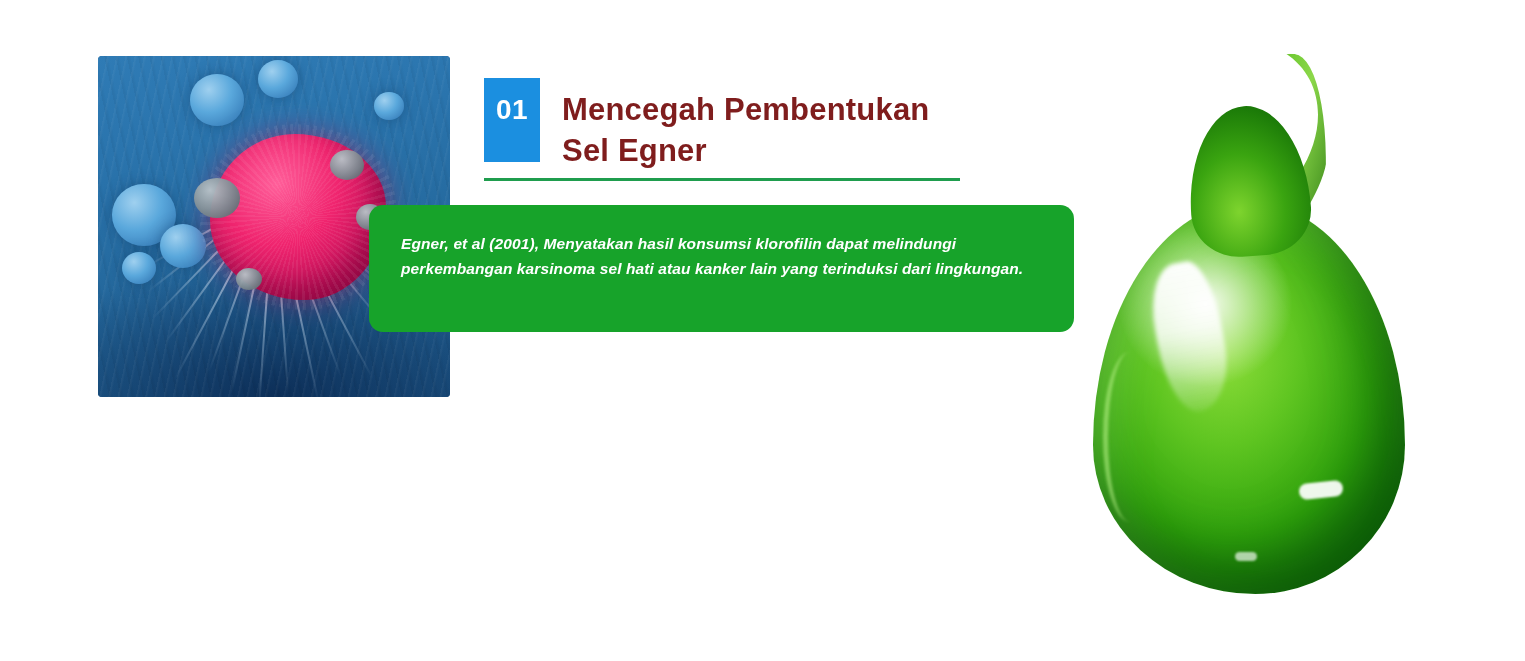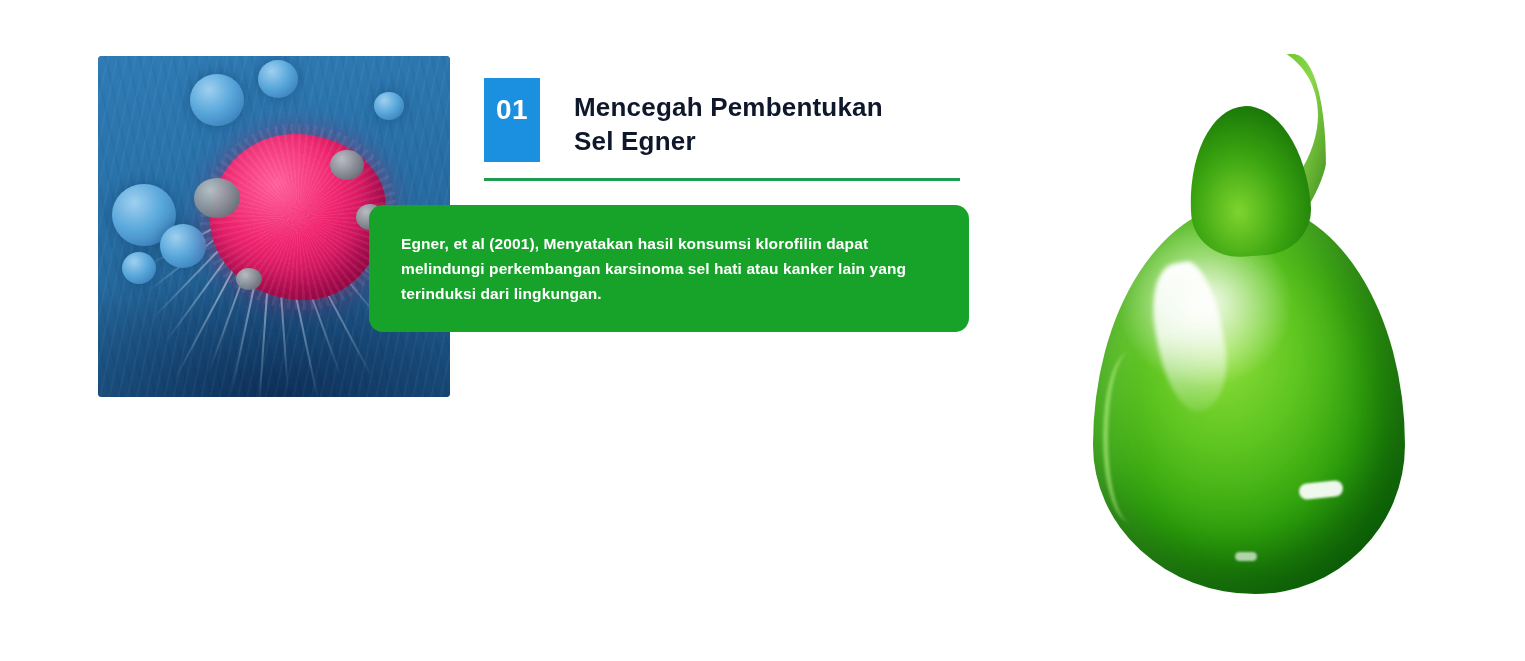--- a/index.html
+++ b/index.html
@@ -96,64 +96,65 @@
   
   .heading-block {
     position: absolute;
     left: 484px;
     top: 78px;
     width: 476px;
   }
   .heading-row {
     display: flex;
     align-items: flex-start;
-    gap: 34px;
+    gap: 22px;
   }
   .number-badge {
     width: 56px;
     height: 84px;
     background: #1b8fe0;
     color: #ffffff;
     font-size: 28px;
     font-weight: 700;
     display: flex;
     align-items: flex-start;
     justify-content: center;
     padding-top: 16px;
     box-sizing: border-box;
     letter-spacing: 0.5px;
   }
   .heading-text {
-    font-size: 26px;
+    font-size: 31px;
     font-weight: 700;
-    color: #0f172a;
+    color: #7f1d1d;
     line-height: 1.32;
     letter-spacing: 0.2px;
     padding-top: 12px;
   }
   .heading-rule {
     position: absolute;
     left: 0;
     top: 100px;
     width: 476px;
     height: 3px;
     background: #1f9d4e;
   }
 
   
   .callout {
     position: absolute;
     left: 369px;
     top: 205px;
-    width: 600px;
+    width: 705px;
     min-height: 127px;
     background: #17a32a;
     border-radius: 14px;
     box-sizing: border-box;
     padding: 26px 34px 26px 32px;
+    font-style: italic;
   }
   .callout p {
     margin: 0;
     color: #ffffff;
     font-size: 15.5px;
     font-weight: 700;
     line-height: 1.62;
     letter-spacing: 0.1px;
   }
 

